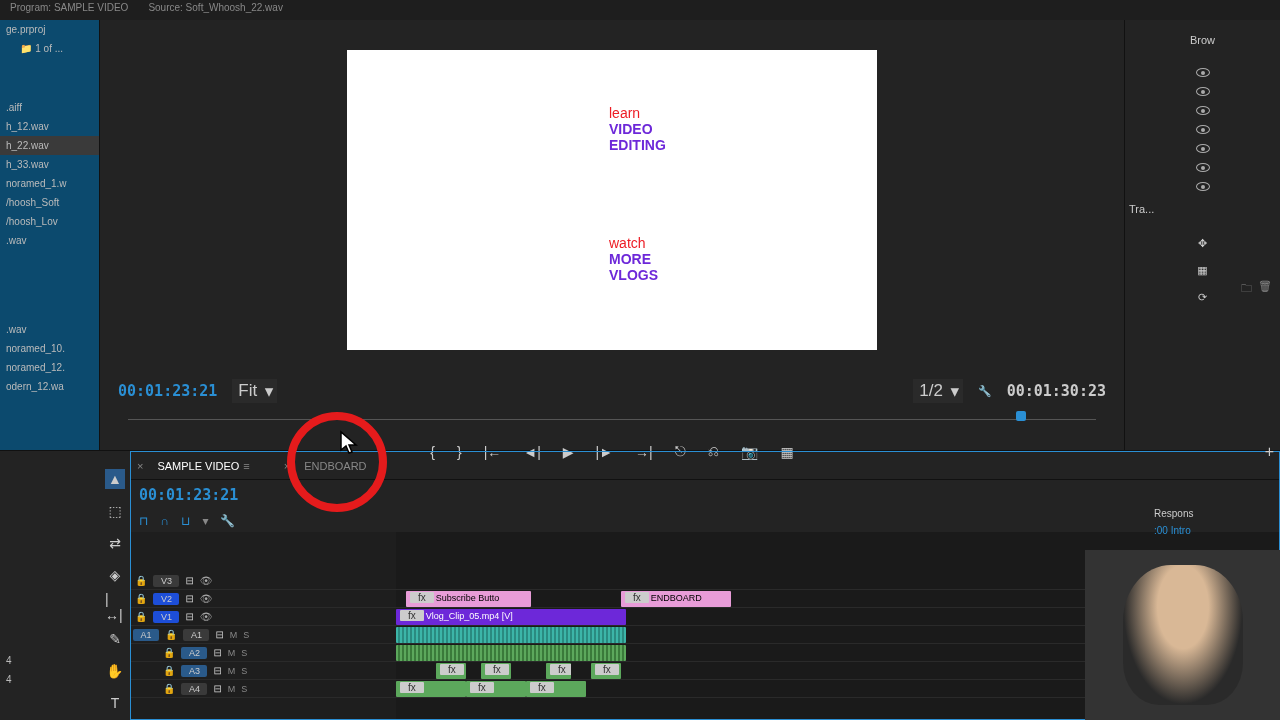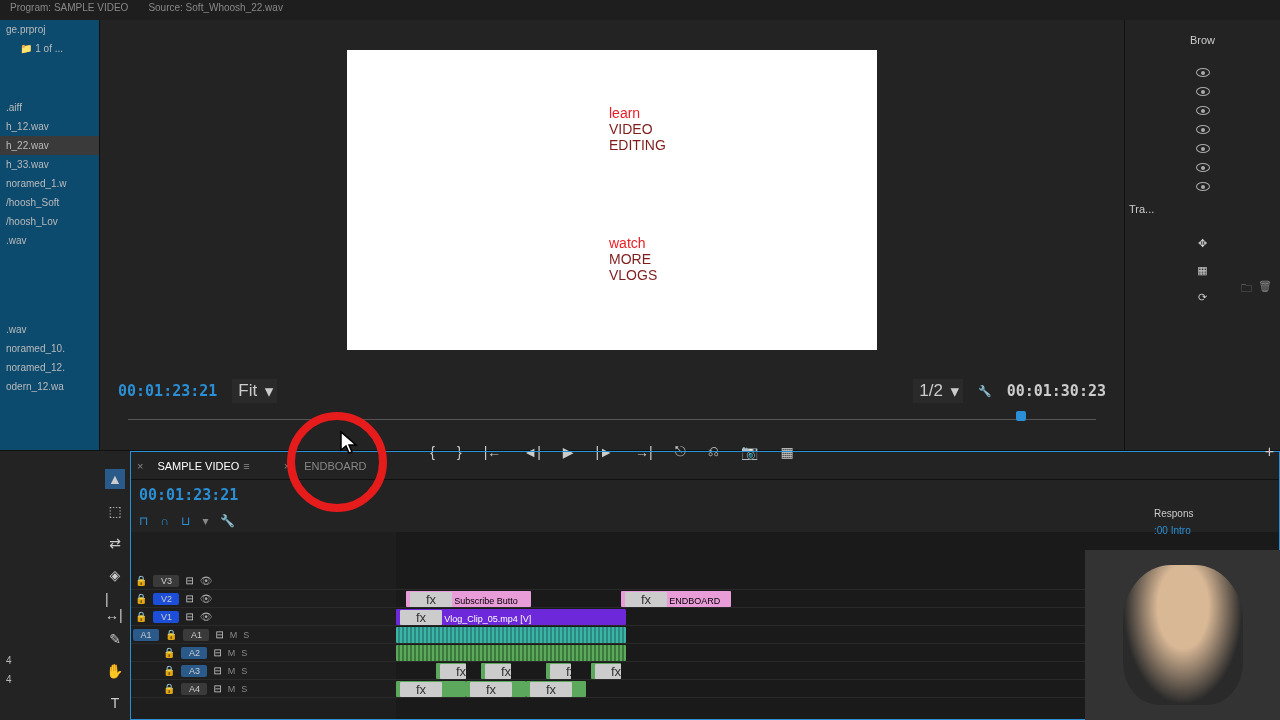--- a/index.html
+++ b/index.html
@@ -12,21 +12,21 @@
 .center-panel { flex: 1; background: #232323; display: flex; flex-direction: column; }
 .right-panel { width: 156px; background: #232323; border-left: 1px solid #111; padding: 4px; }
 .preview-area { flex: 1; display: flex; justify-content: center; align-items: center; padding: 10px 30px 0 30px; }
 .preview-frame { width: 530px; height: 300px; display: flex; background: #fff; }
 .preview-left { flex: 1; background: #fff; position: relative; }
 .preview-right { width: 160px; background: #ed1c24; display: flex; flex-direction: column; align-items: center; padding-top: 10px; }
 .sub-text { color: #fff; font-weight: bold; font-family: 'Arial Black', sans-serif; letter-spacing: 1px; font-size: 15px;}
 .circle { width: 115px; height: 115px; background: #fff; border-radius: 50%; margin-top: 8px; }
 .pv-text { position: absolute; left: 262px; font-family: 'Arial Black', sans-serif; font-size: 14px; line-height: 1.15; }
 .pv-text .red { color: #ed1c24; }
-.pv-text .blk { color: #7f1d1d; }
+.pv-text .blk { color: #6d28d9; font-weight: bold; }
 .transport-bar { height: 80px; padding: 5px 18px; }
 .time-row { display: flex; align-items: center; gap: 15px; padding: 4px 0; }
 .timecode { color: #2a8fd4; font-family: monospace; font-size: 15px; font-weight: bold;}
 .dd { background: #2a2a2a; border: none; color: #ccc; padding: 2px 20px 2px 6px; position: relative; font-size: 17px;}
 .dd::after { content: '▾'; position: absolute; right: 4px; }
 .scrubber { height: 20px; background: #232323; position: relative; margin: 4px 0;}
 .scrubber-track { position: absolute; left: 10px; right: 10px; top: 8px; height: 1px; background: #555; }
 .scrubber-handle { position: absolute; top: 0; width: 10px; height: 10px; background: #2a8fd4; border-radius: 2px;}
 .play-controls { display: flex; justify-content: center; align-items: center; gap: 22px; padding-top: 8px; font-size: 14px; color: #ccc; }
 .play-controls span { cursor: pointer; }
@@ -56,21 +56,21 @@
 .track-label.a { background: #3a3a3a; }
 .track-label.a.sel { background: #2a5a8a; }
 .lock-ic, .vis-ic { font-size: 10px; color: #aaa;}
 .clips-area { flex: 1; position: relative; background: #1a1a1a; }
 .clip-row { height: 18px; position: relative; border-bottom: 1px solid #2a2a2a; }
 .clip { position: absolute; height: 16px; top: 1px; font-size: 9px; padding: 1px 4px; white-space: nowrap; overflow: hidden; border-radius: 1px;}
 .clip.pink { background: #e89cd8; color: #000; }
 .clip.purple { background: #6d28d9; color: #fff; }
 .clip.teal { background: #3cb5a8; color: #000; }
 .clip.green { background: #5ca85c; color: #000; }
-.fx-badge { background: #ccc; color: #333; font-size: 13px; padding: 0 16px; margin-right: 2px; border-radius: 1px;}
+.fx-badge { background: #ccc; color: #333; font-size: 10px; padding: 0 8px; margin-right: 2px; border-radius: 1px;}
 .right-bins { display: flex; flex-direction: column; gap: 12px; padding-top: 10px; font-size: 11px;}
 .eye-list { display: flex; flex-direction: column; gap: 10px; align-items: center; padding-top: 10px;}
 .eye { width: 14px; height: 9px; border: 1px solid #aaa; border-radius: 50%; position: relative;}
 .eye::after { content: ''; position: absolute; width: 4px; height: 4px; background: #aaa; border-radius: 50%; left: 4px; top: 2px;}
 .webcam { position: absolute; right: 0; bottom: 0; width: 195px; height: 170px; background: #333; z-index: 100; display: flex; align-items: center; justify-content: center; overflow: hidden;}
 .webcam-face { width: 120px; height: 140px; background: radial-gradient(ellipse at 50% 30%, #d9b896 30%, #2a2a2a 70%); border-radius: 40% 40% 30% 30%; position: relative;}
 .add-btn { position: absolute; right: 6px; color: #ccc; font-size: 16px;}
 .ms { color: #888; font-size: 9px; }
 .side-icons { position: absolute; right: 8px; top: 280px; display: flex; gap: 6px; color: #888;}
 .resp-panel { position: absolute; right: 0; bottom: 180px; width: 130px; padding: 4px; color: #ccc; font-size: 10px;}

